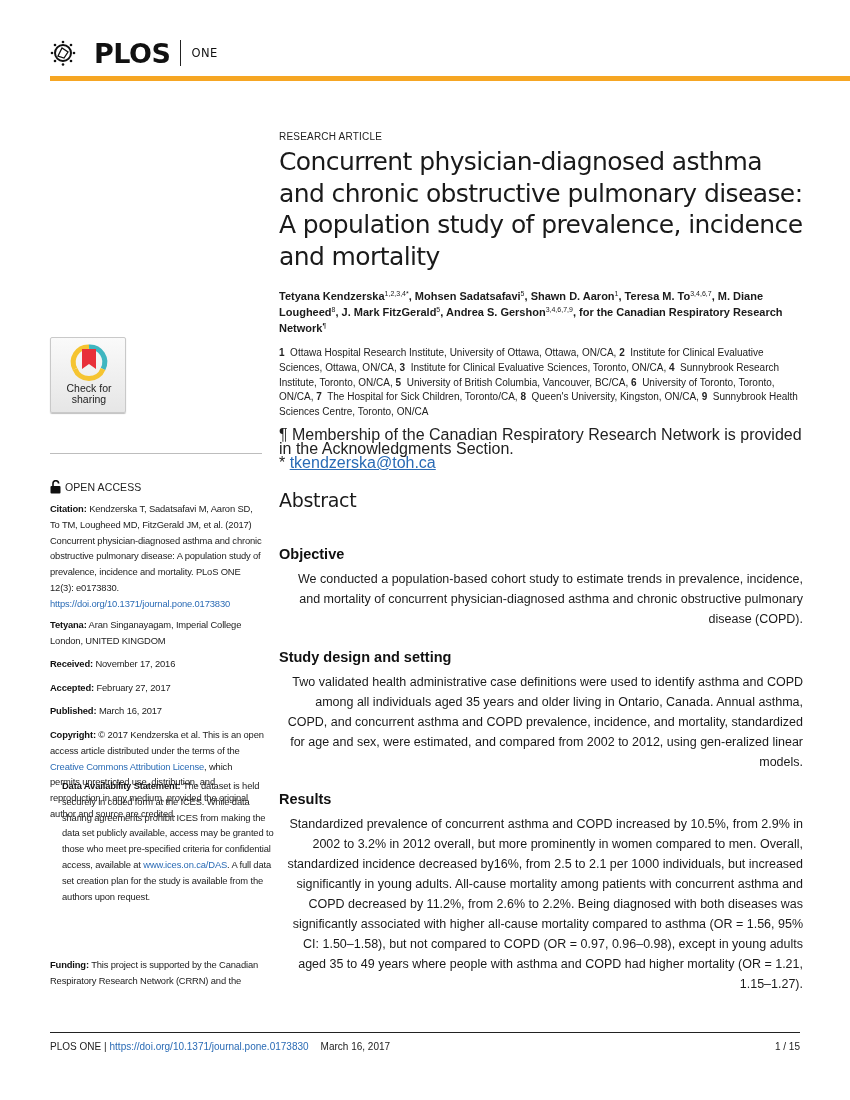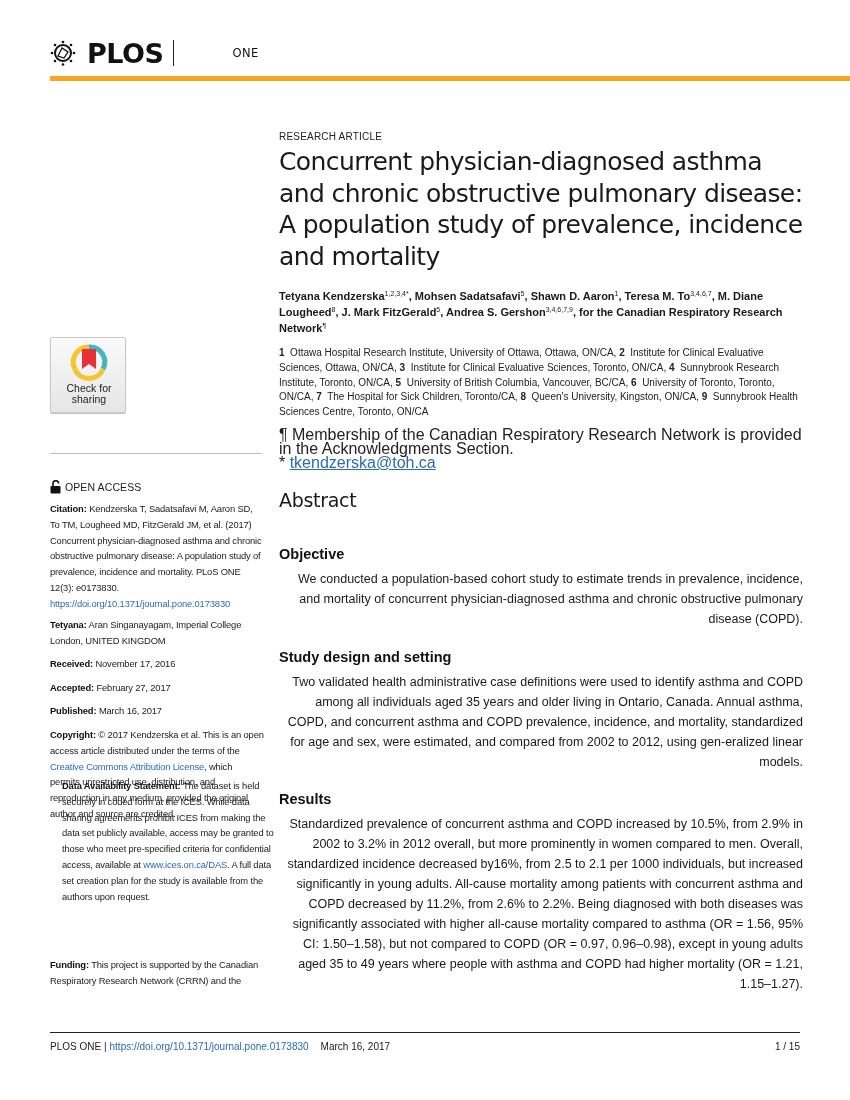--- a/index.html
+++ b/index.html
@@ -1,23 +1,23 @@
 <!DOCTYPE html>
 <html><head>
 <meta charset="utf-8">
 <style>
   * { margin: 0; padding: 0; box-sizing: border-box; }
   html, body { width: 850px; height: 1100px; background: #ffffff; overflow: hidden; }
   body { position: relative; font-family: "Liberation Sans", sans-serif; color: #1a1a1a; }
 
   .header-logo { position: absolute; left: 50px; top: 36px; height: 34px; display: flex; align-items: center; }
   .logo-mark { width: 26px; height: 26px; position: relative; }
-  .logo-text { font-family: "DejaVu Sans", sans-serif; font-weight: bold; font-size: 27px; letter-spacing: -0.5px; color: #111; margin-left: 11px; line-height: 1; }
+  .logo-text { font-family: "DejaVu Sans", sans-serif; font-weight: bold; font-size: 27px; letter-spacing: -0.5px; color: #111; margin-left: 18px; line-height: 1; }
   .logo-sep { width: 1px; height: 26px; background: #222; margin: 0 10px 0 10px; }
-  .logo-one { font-family: "DejaVu Sans", sans-serif; font-size: 11.5px; letter-spacing: 0.5px; color: #111; margin-left: 48px; }
+  .logo-one { font-family: "DejaVu Sans", sans-serif; font-size: 11.5px; letter-spacing: 0.5px; color: #111; }
   .orange-bar { position: absolute; left: 50px; top: 76px; width: 800px; height: 5px; background: #f6a623; }
   .kicker { position: absolute; left: 279px; top: 131px; font-size: 10px; letter-spacing: 0.2px; color: #222; }
   .title { position: absolute; left: 279px; top: 146px; width: 530px; font-family: "DejaVu Sans", sans-serif; font-size: 25px; line-height: 31.5px; color: #1a1a1a; letter-spacing: -0.6px; font-weight: normal; }
 
   .authors { position: absolute; left: 279px; top: 288px; width: 530px; font-size: 11px; line-height: 16px; font-weight: bold; color: #1a1a1a; }
   .authors sup { font-size: 7px; font-weight: normal; vertical-align: 4px; line-height: 0; }
 
   .affil { position: absolute; left: 279px; top: 346px; width: 530px; font-size: 10px; line-height: 14.8px; color: #222; }
   .affil b { font-weight: bold; }
   .membership { position: absolute; left: 279px; top: 428px; width: 530px; font-size: 16px; line-height: 14px; color: #222; }

